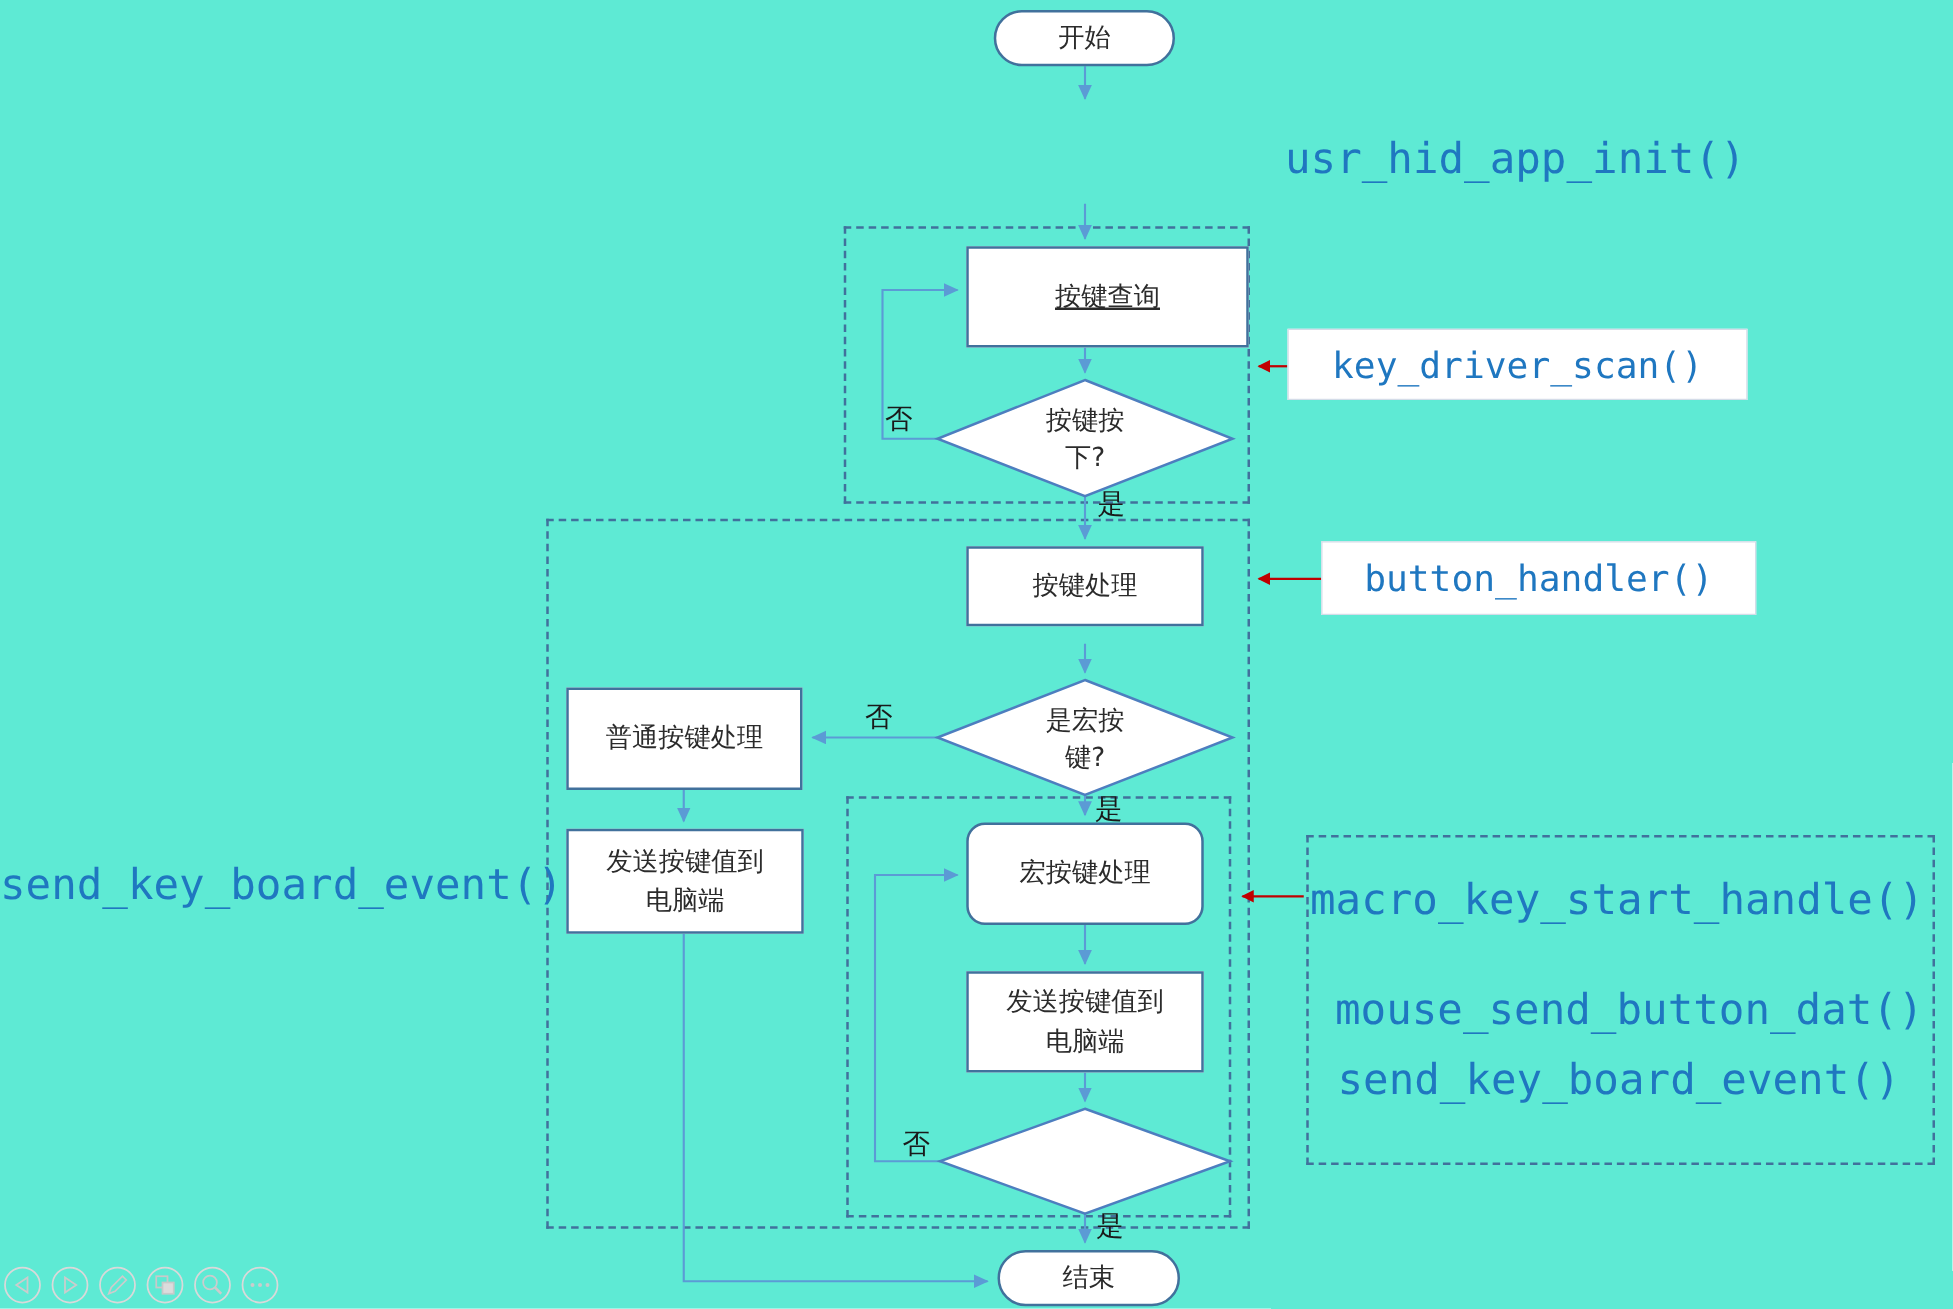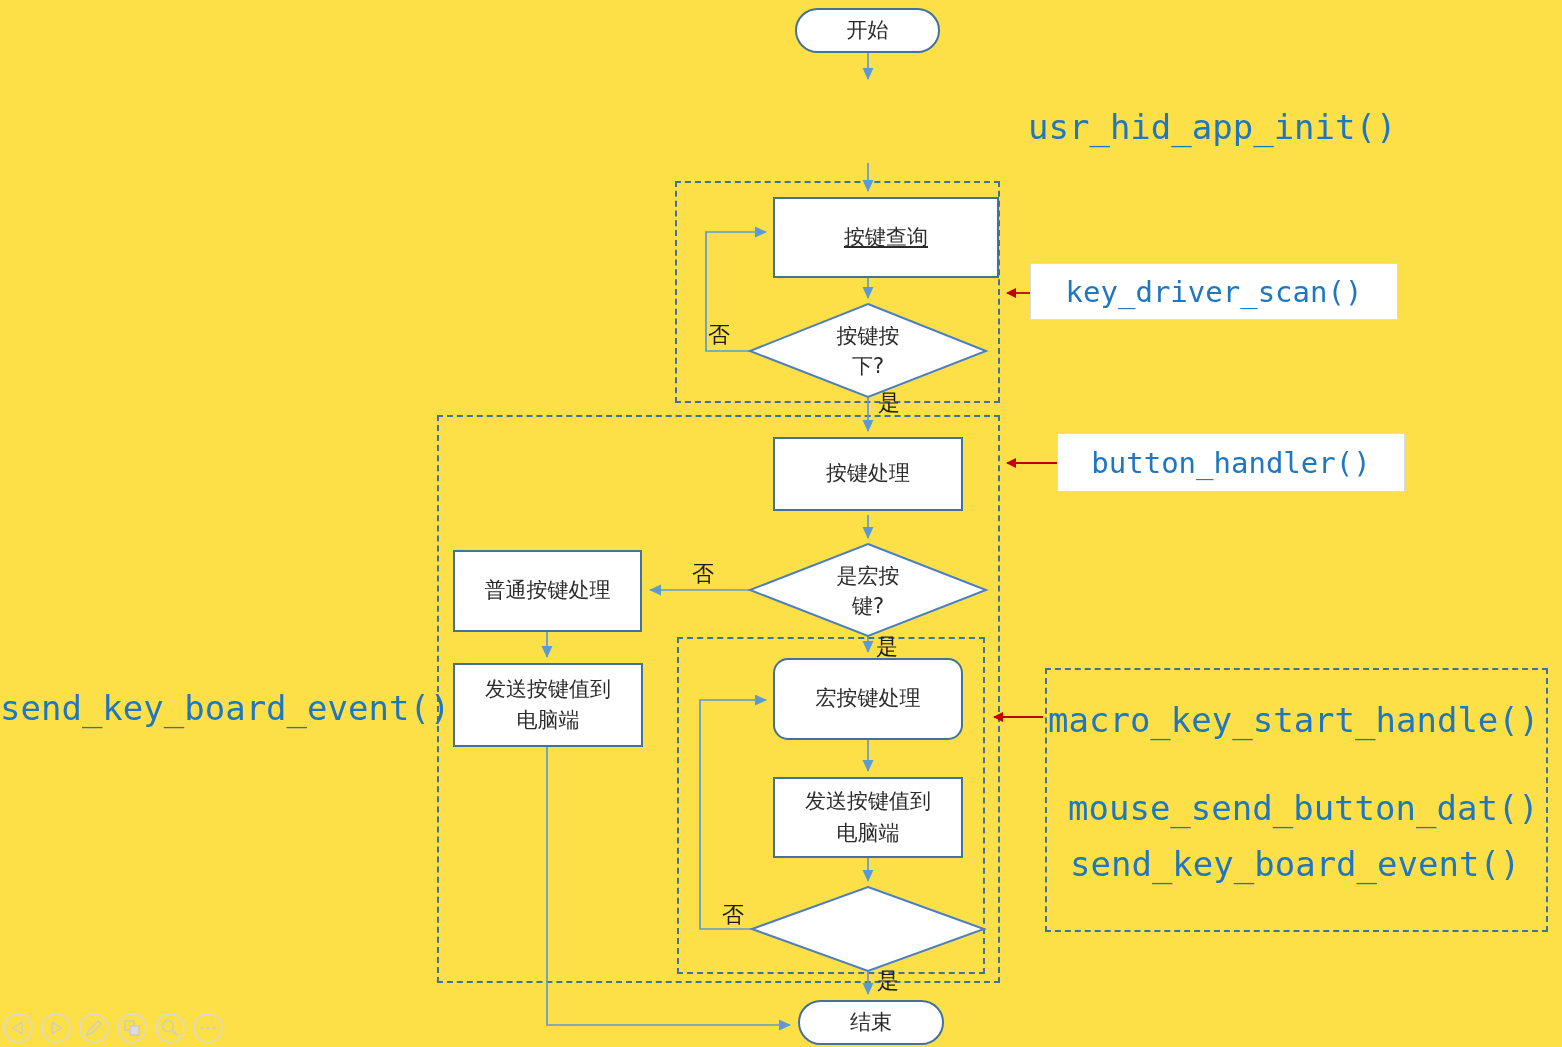--- a/index.html
+++ b/index.html
@@ -1,16 +1,16 @@
 <!DOCTYPE html>
 <html><head>
 <meta charset="utf-8">
 <style>
   html,body{margin:0;padding:0;background:#fff;}
-  #canvas{position:relative;width:1562px;height:1047px;background:#fde047;overflow:hidden;
+  #canvas{position:relative;width:1562px;height:1047px;background:#5eead4;overflow:hidden;
           font-family:"DejaVu Sans", sans-serif;}
   .dashedbox{position:absolute;border:2.5px dashed #41719c;box-sizing:border-box;z-index:1;}
   #connector-layer{position:absolute;left:0;top:0;z-index:2;}
   .node{position:absolute;display:flex;align-items:center;justify-content:center;
         background:#fff;border:2.5px solid #41719c;box-sizing:border-box;
         font-size:21px;color:#2b2b2b;text-align:center;white-space:pre-line;
         line-height:1.5;z-index:3;}
   .terminal{border-radius:23px;}
   .diamond-text{position:absolute;display:flex;align-items:center;justify-content:center;
         text-align:center;white-space:pre-line;font-size:21px;line-height:1.45;
@@ -75,21 +75,21 @@
   </svg>
 
   <div class="node terminal" style="left:795px;top:8px;width:145px;height:45px;"><span>开始</span></div>
 
 
   <div class="node" style="left:773px;top:197px;width:226px;height:81px;text-decoration:underline;"><span>按键查询</span></div>
 
   <div class="diamond-text" style="left:778px;top:312px;width:180px;height:78px;">按键按
 下?</div>
 
-  <div class="node" style="left:773px;top:437px;width:190px;height:74px;"><span>按键处理</span></div>
+  <div class="node" style="left:773px;top:437px;width:190px;height:64px;"><span>按键处理</span></div>
 
   <div class="diamond-text" style="left:778px;top:552px;width:180px;height:78px;">是宏按
 键?</div>
 
   <div class="node" style="left:453px;top:550px;width:189px;height:82px;"><span>普通按键处理</span></div>
 
   <div class="node" style="left:453px;top:663px;width:190px;height:84px;"><span>发送按键值到
 电脑端</span></div>
 
   <div class="node" style="left:773px;top:658px;width:190px;height:82px;border-radius:15px;"><span>宏按键处理</span></div>

